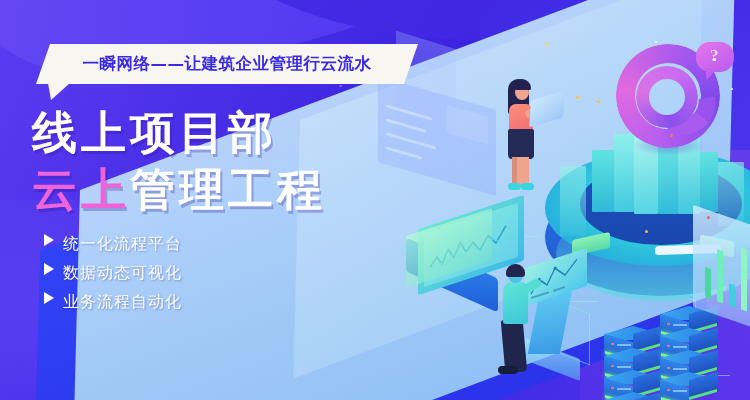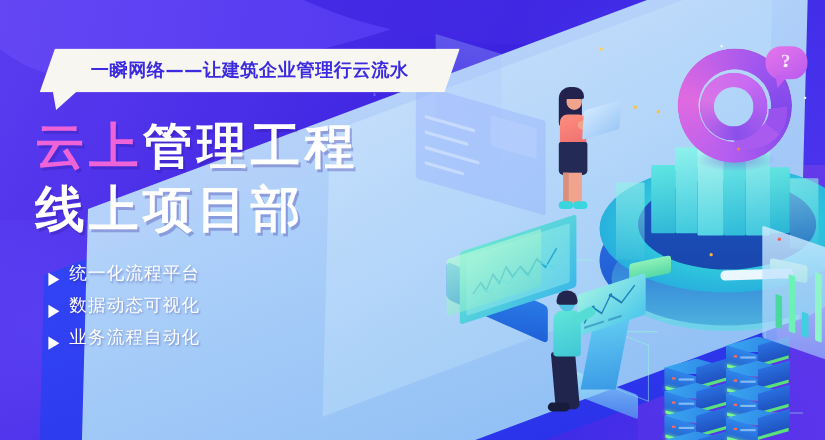--- a/index.html
+++ b/index.html
@@ -272,21 +272,21 @@
   .hl-line{
     font-size:45px;font-weight:bold;line-height:1.27;letter-spacing:4px;
     font-family:"DejaVu Sans","Liberation Sans",sans-serif;
     text-shadow:2px 3px 0 rgba(40,20,150,.28);
   }
   .hl-white{color:#ffffff;}
   .hl-pink{color:#ef63d9;}
 
   .bullets{position:absolute;left:44px;top:234px;}
   .bullet{
-    display:flex;align-items:flex-end;gap:9px;height:26px;margin-bottom:3px;
+    display:flex;align-items:flex-start;gap:9px;height:26px;margin-bottom:3px;
     color:#fff;font-size:16px;letter-spacing:1px;
     font-family:"DejaVu Sans","Liberation Sans",sans-serif;
     text-shadow:1px 1px 2px rgba(30,15,120,.35);
   }
   .tri{
     width:0;height:0;border-left:10px solid #fff;
     border-top:6.5px solid transparent;border-bottom:6.5px solid transparent;
     flex:none;
   }
 </style>
@@ -487,24 +487,24 @@
   </div>
 
   <div class="text-zone">
 
     <div class="ribbon">
       <div class="ribbon-txt">一瞬网络——让建筑企业管理行云流水</div>
     </div>
     <div class="ribbon-tail"></div>
 
     <div class="headline">
+      <div class="hl-line hl-white">线上项目部</div>
       <div class="hl-line">
         <span class="hl-pink">云上</span><span class="hl-white">管理工程</span>
       </div>
-      <div class="hl-line hl-white">线上项目部</div>
     </div>
 
     <div class="bullets">
       <div class="bullet">
         <span class="tri"></span>
         <span>统一化流程平台</span>
       </div>
       <div class="bullet">
         <span class="tri"></span>
         <span>数据动态可视化</span>

